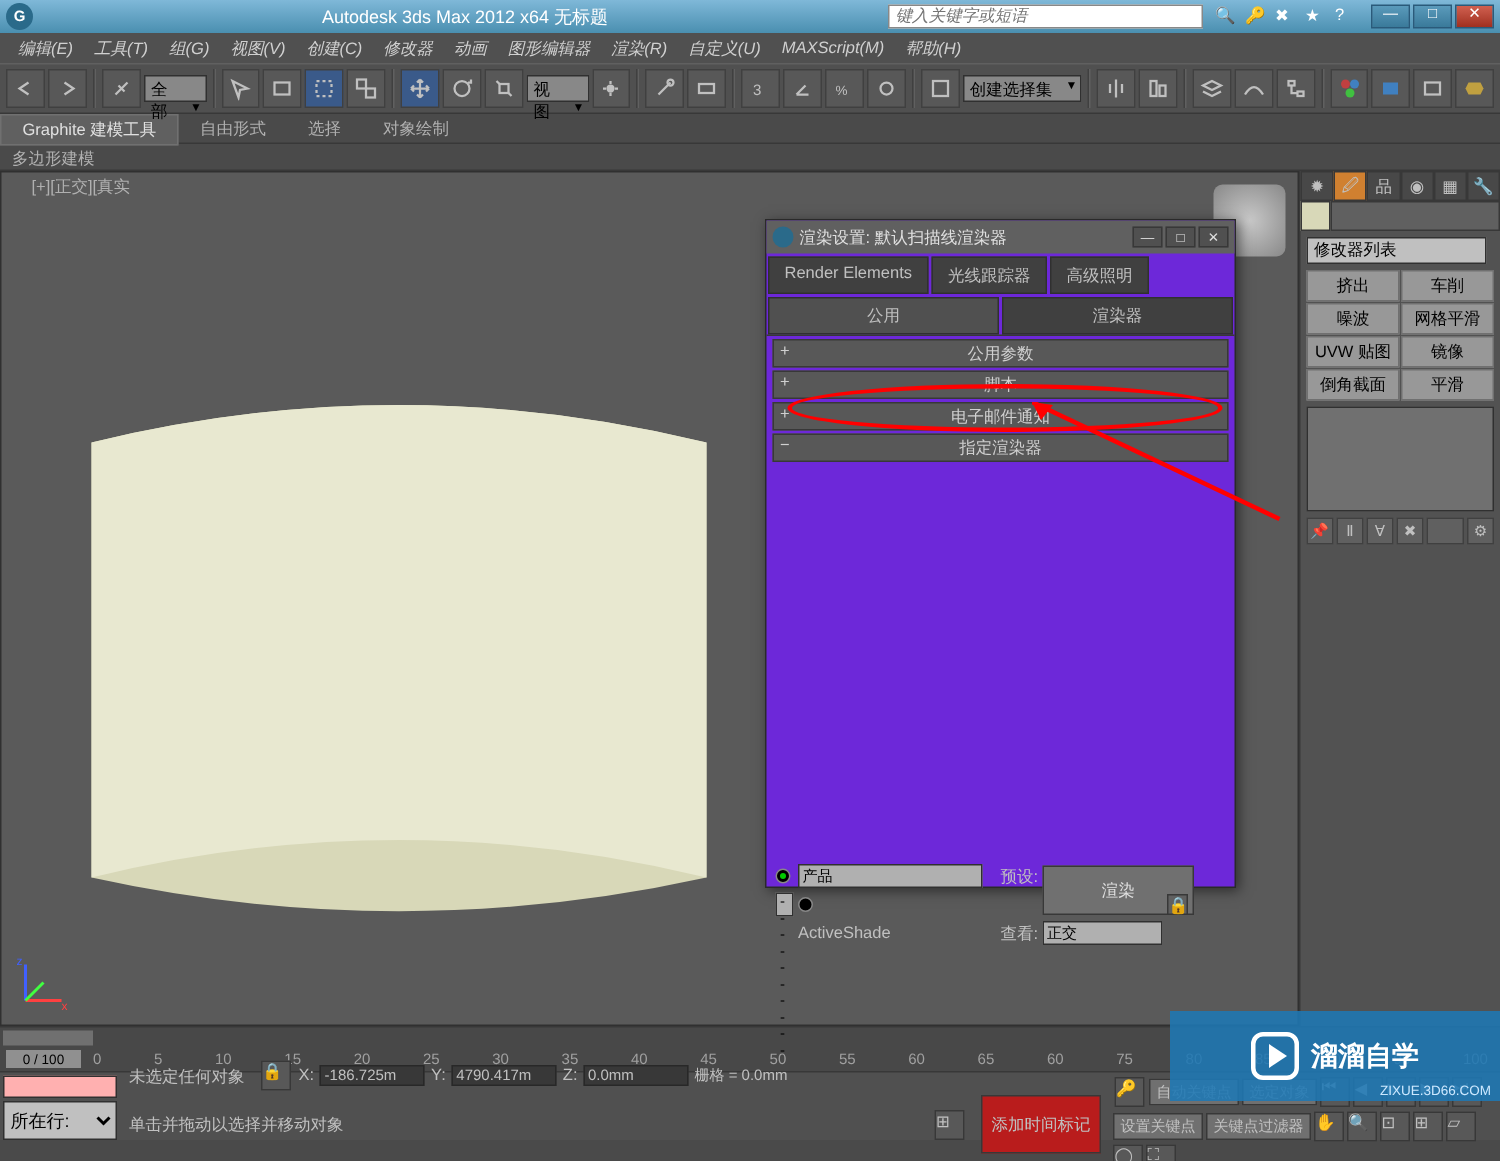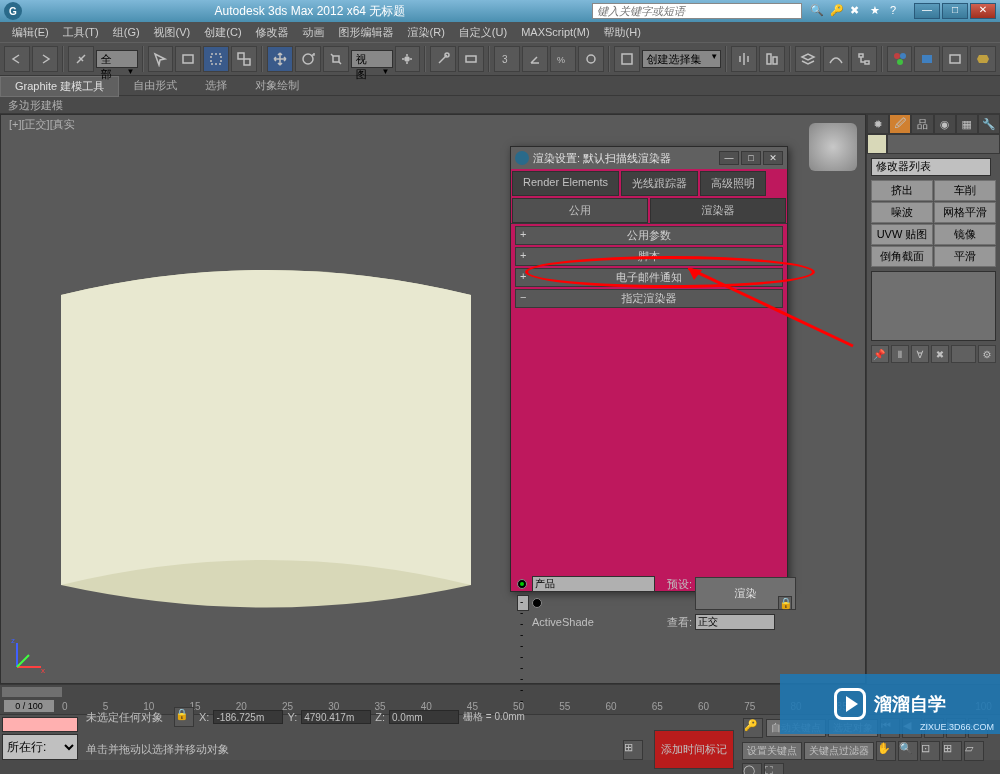--- a/index.html
+++ b/index.html
@@ -8,53 +8,53 @@
 .titlebar { height: 22px; background: linear-gradient(#7fb8d8, #4a8fb0); display: flex; align-items: center; padding: 0 4px; color: #fff; }
 .titlebar .app-icon { width: 18px; height: 18px; background: #2a6a8a; border-radius: 50%; margin-right: 6px; display: flex; align-items: center; justify-content: center; font-size: 10px; font-weight: bold; }
 .titlebar .title { flex: 1; text-align: center; font-size: 12px; }
 .titlebar .search-box { width: 210px; height: 16px; background: #fff; border: 1px solid #888; color: #999; padding: 0 4px; font-style: italic; font-size: 11px; }
 .titlebar .sys-icons { display: flex; gap: 6px; margin: 0 8px; }
 .titlebar .sys-icons span { width: 14px; height: 14px; display: inline-block; }
 .titlebar .win-btns { display: flex; }
 .titlebar .win-btns span { width: 26px; height: 16px; background: linear-gradient(#5a9abb, #3a7a9a); border: 1px solid #2a5a7a; margin-left: 2px; text-align: center; color: #fff; line-height: 12px; font-size: 10px; }
 
 .menubar { height: 20px; background: #505050; display: flex; align-items: center; padding: 0 6px; gap: 2px; }
-.menubar span { padding: 2px 6px; color: #d0d0d0; cursor: default; }
+.menubar span { padding: 2px 6px; color: #d0d0d0; cursor: default; font-style: italic; }
 
 .toolbar { height: 34px; background: #505050; display: flex; align-items: center; padding: 2px 4px; gap: 2px; border-top: 1px solid #606060; border-bottom: 1px solid #383838; }
 .toolbar .tbtn { width: 26px; height: 26px; background: #585858; border: 1px solid #404040; display: flex; align-items: center; justify-content: center; }
 .toolbar .tsep { width: 2px; height: 26px; border-left: 1px solid #404040; border-right: 1px solid #606060; margin: 0 2px; }
 .toolbar .tbtn svg { width: 16px; height: 16px; }
 
 .ribbon-tabs { height: 20px; background: #4a4a4a; display: flex; align-items: flex-start; border-bottom: 1px solid #383838; }
 .ribbon-tabs .tab { padding: 2px 14px; color: #b0b0b0; }
 .ribbon-tabs .tab.active { background: #606060; color: #e0e0e0; border: 1px solid #707070; }
 .poly-label { height: 18px; background: #4a4a4a; padding: 2px 8px; color: #b0b0b0; border-bottom: 1px solid #383838; }
 
 .main { display: flex; height: 570px; }
 .viewport { flex: 1; background: #5a5a5a; position: relative; border: 1px solid #303030; }
-.viewport-label { position: absolute; top: 2px; left: 8px; color: #b0b0b0; font-size: 11px; }
+.viewport-label { position: absolute; top: 2px; left: 20px; color: #b0b0b0; font-size: 11px; }
 .viewport .plane { position: absolute; left: 50px; top: 120px; width: 430px; height: 400px; }
 .viewport .axis { position: absolute; left: 8px; bottom: 8px; }
 .viewcube { position: absolute; right: 8px; top: 8px; width: 48px; height: 48px; background: radial-gradient(#c8c8c8, #888); border-radius: 6px; }
 
 .cmd-panel { width: 134px; background: #525252; border-left: 1px solid #383838; }
 .cmd-tabs { height: 20px; display: flex; background: #484848; }
 .cmd-tabs span { flex: 1; border: 1px solid #383838; display: flex; align-items: center; justify-content: center; }
 .cmd-tabs span.active { background: #d08030; }
 .cmd-row { height: 20px; display: flex; background: #484848; }
 .cmd-row span { flex: 1; border: 1px solid #383838; display: flex; align-items: center; justify-content: center; font-size: 9px; }
 .cmd-drop { width: 120px; margin: 4px; height: 18px; background: #c0c0c0; color: #000; border: 1px solid #303030; padding: 0 4px; font-size: 11px; }
 .mod-grid { display: grid; grid-template-columns: 1fr 1fr; gap: 1px; margin: 2px 4px; }
 .mod-grid span { background: #989898; color: #000; text-align: center; padding: 2px; font-size: 11px; border: 1px solid #707070; }
 .mod-stack { height: 70px; background: #707070; margin: 4px; border: 1px solid #303030; }
 .mod-btns { display: flex; gap: 2px; margin: 2px 4px; }
 .mod-btns span { width: 18px; height: 18px; background: #606060; border: 1px solid #404040; display: flex; align-items: center; justify-content: center; font-size: 10px; }
 
-.dialog { position: absolute; left: 510px; top: 146px; width: 278px; height: 446px; background: #be185d; border: 1px solid #2a2a2a; box-shadow: 2px 2px 8px rgba(0,0,0,0.5); }
+.dialog { position: absolute; left: 510px; top: 146px; width: 314px; height: 446px; background: #6d28d9; border: 1px solid #2a2a2a; box-shadow: 2px 2px 8px rgba(0,0,0,0.5); }
 .dialog .dlg-title { height: 22px; background: #606060; display: flex; align-items: center; padding: 0 4px; color: #e0e0e0; font-size: 11px; }
 .dialog .dlg-title .dlg-icon { width: 14px; height: 14px; background: #2a6a8a; border-radius: 50%; margin-right: 4px; }
 .dialog .dlg-title .spacer { flex: 1; }
 .dialog .dlg-title .wbtn { width: 20px; height: 14px; background: #505050; border: 1px solid #383838; margin-left: 2px; text-align: center; font-size: 9px; line-height: 12px; }
 .dialog .dlg-tabs { display: flex; flex-wrap: wrap; border-bottom: 1px solid #383838; }
 .dialog .dlg-tabs span { padding: 4px 10px; background: #404040; border: 1px solid #303030; margin: 2px 1px 0 1px; font-size: 11px; color: #c0c0c0; }
 .dialog .dlg-tabs .row2 { width: 100%; display: flex; }
 .dialog .dlg-tabs .row2 span { flex: 1; text-align: center; }
 .dialog .dlg-tabs span.active { background: #505050; }
 .dialog .rollout { margin: 2px 4px; background: #585858; border: 1px solid #383838; text-align: center; padding: 1px; font-size: 11px; color: #d0d0d0; position: relative; }

